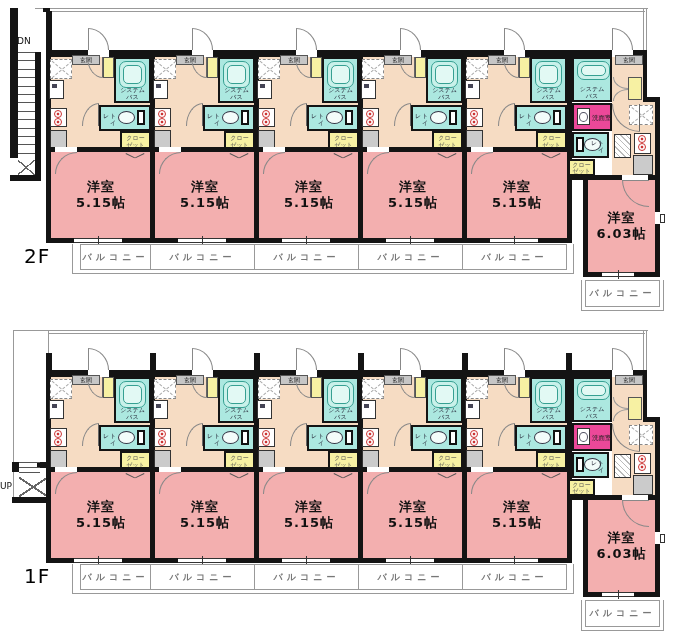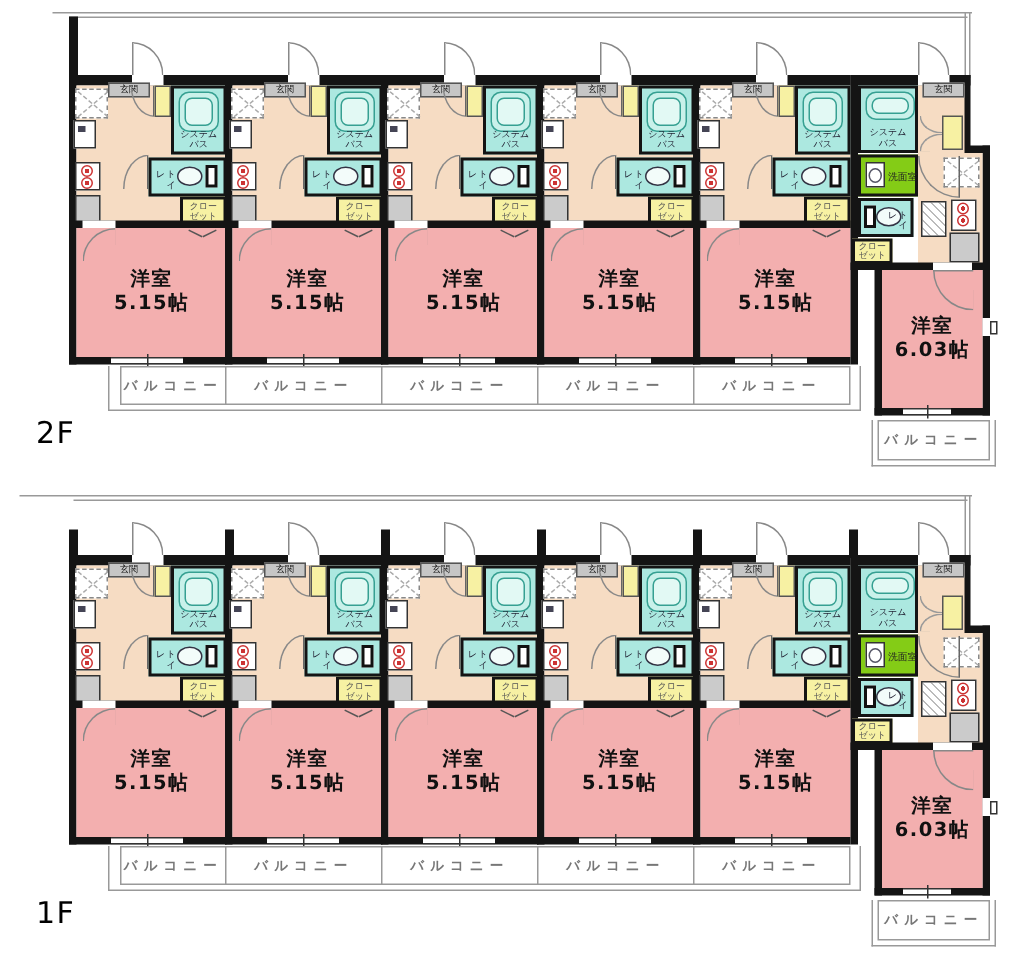--- a/index.html
+++ b/index.html
@@ -39,21 +39,21 @@
     background:repeating-linear-gradient(to bottom,#555 0 1px,transparent 1px 5px);}
   .diag1{left:19px;top:151px;width:30px;height:20px;
     background:linear-gradient(to bottom right,transparent 46%,#666 46% 52%,transparent 52%),
                linear-gradient(to top right,transparent 46%,#666 46% 52%,transparent 52%);}
   .sw-bottom1{left:12px;top:171px;width:38px;height:6px;background:var(--wall);}
   .up{left:0px;top:155px;width:14px;font-size:9px;color:#111;}
 
   .stub{top:27px;width:6px;height:19px;background:var(--wall);}
   .stub2f{left:46px;top:5px;height:41px;}
 
-  .floor-label{left:24px;top:238px;width:42px;font-size:20px;color:#000;letter-spacing:1px;margin-top:32px;}
+  .floor-label{left:24px;top:238px;width:42px;font-size:20px;color:#000;letter-spacing:1px;}
 
   
   .units{left:0;top:0;width:674px;height:316px;}
   .unit{top:22px;width:105px;height:246px;}
   .sp{left:567px;top:22px;width:101px;height:284px;}
 
   .earc{width:21px;height:22px;border:1px solid #888;border-bottom:none;
         border-top-right-radius:100% 100%;top:0;}
   .unit .earc{left:42px;} .sp .earc{left:45px;}
   .twall{left:0;top:22px;height:7px;background:var(--wall);}
@@ -126,21 +126,21 @@
   
   .sp .lwall{height:193px;}
   .hall{left:45px;top:29px;width:31px;height:45px;background:var(--kitchen_peach);}
   .shoe2{left:61px;top:49px;width:14px;height:23px;background:var(--accent_yellow);border:1px solid #555;}
   .dd1{left:46px;top:49px;width:15px;height:12px;border:1px solid #999;border-top:none;border-right:none;border-bottom-left-radius:100% 100%;}
   .dd2{left:46px;top:61px;width:15px;height:12px;border:1px solid #999;border-bottom:none;border-right:none;border-top-left-radius:100% 100%;}
   .rwall-u{left:75px;top:22px;width:5px;height:52px;background:var(--wall);}
   .stepw{left:75px;top:69px;width:18px;height:5px;background:var(--wall);}
   .rwall{left:88px;top:69px;width:5px;height:180px;background:var(--wall);}
   .kitchen2{left:45px;top:74px;width:43px;height:78px;background:var(--kitchen_peach);}
-  .wash{left:5px;top:75px;width:40px;height:28px;background:#84cc16;border:2px solid var(--wall);}
+  .wash{left:5px;top:75px;width:40px;height:28px;background:#ec4899;border:2px solid var(--wall);}
   .basin{left:3px;top:3px;width:13px;height:17px;background:#fff;border:1px solid #333;}
   .basin::after{content:'';position:absolute;inset:3px 1px 2px;border:1px solid #556;border-radius:50%;}
   .wash-t{left:18px;top:9px;font-size:6.5px;color:#222;white-space:nowrap;}
   .wm2{left:62px;top:77px;width:24px;height:20px;border:1px dashed #888;background:#fff;}
   .wm2::before,.wm2::after{content:'';position:absolute;left:-1px;top:9px;width:26px;height:0;border-top:1px dashed #aaa;}
   .wm2::before{transform:rotate(38deg);} .wm2::after{transform:rotate(-38deg);}
   .ksink2{left:47px;top:106px;width:17px;height:24px;background:#fff;border:1px solid #333;
     background-image:repeating-linear-gradient(45deg,transparent 0 3px,#bbb 3px 4px);}
   .stove2{left:67px;top:105px;width:17px;height:21px;background:#fff;border:1px solid #333;}
   .fridge2{left:66px;top:127px;width:20px;height:20px;background:var(--appliance_gray);border:1px solid #333;}
@@ -166,20 +166,29 @@
 <body>
 
 <div class="page">
 
   <section class="floor f2f" style="top: 6px;">
     <div class="cl1"></div>
     <div class="cl2"></div>
     <div class="cr1"></div>
     <div class="cr2"></div>
 
+    <div class="stairs s2f">
+      <div class="sw-left"></div>
+      <div class="dn">DN</div>
+      <div class="steps"></div>
+      <div class="sw-right"></div>
+      <div class="diag"></div>
+      <div class="sw-bottom"></div>
+      <div class="tick"></div>
+    </div>
 
     <div class="units">
   <div class="unit u-first" style="left: 46px;">
     <div class="earc"></div>
     <div class="twall"></div>
     <div class="tgap"></div>
     <div class="lwall"></div>
     <div class="kitchen"></div>
     <div class="wm"></div>
     <div class="genkan">玄関</div>
@@ -492,20 +501,29 @@
     <div class="floor-label">2F</div>
   <div class="stub stub2f"></div>
     </section>
 
   <section class="floor f1f" style="top: 326px;">
     <div class="cl1"></div>
     <div class="cl2"></div>
     <div class="cr1"></div>
     <div class="cr2"></div>
 
+    <div class="stairs s1f">
+      <div class="outline1"></div>
+      <div class="nib"></div>
+      <div class="nib2"></div>
+      <div class="steps1"></div>
+      <div class="diag1"></div>
+      <div class="sw-bottom1"></div>
+      <div class="up">UP</div>
+    </div>
 
     <div class="units">
   <div class="unit u-first" style="left: 46px;">
     <div class="earc"></div>
     <div class="twall"></div>
     <div class="tgap"></div>
     <div class="lwall"></div>
     <div class="kitchen"></div>
     <div class="wm"></div>
     <div class="genkan">玄関</div>

